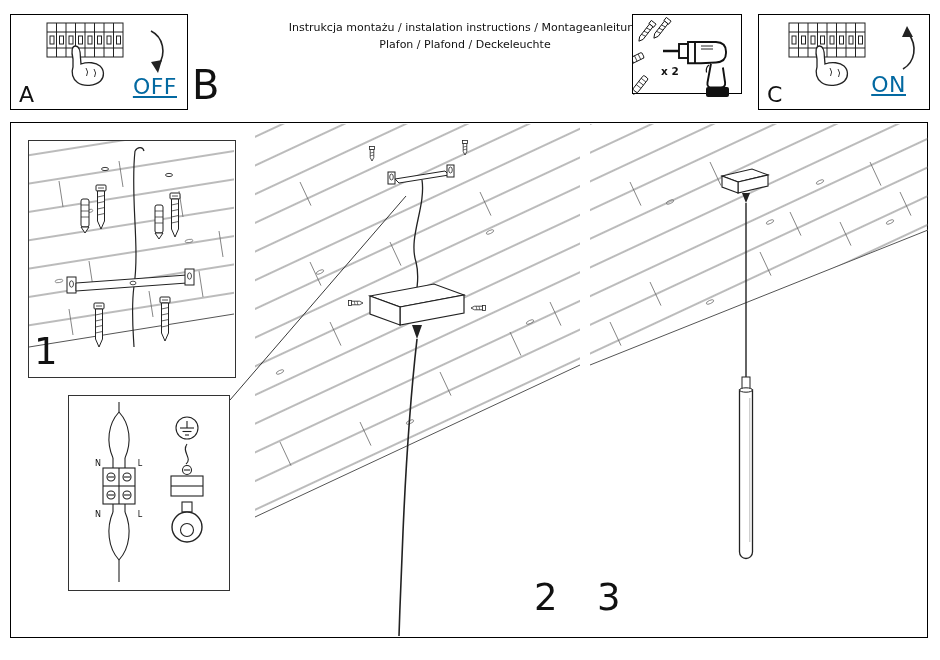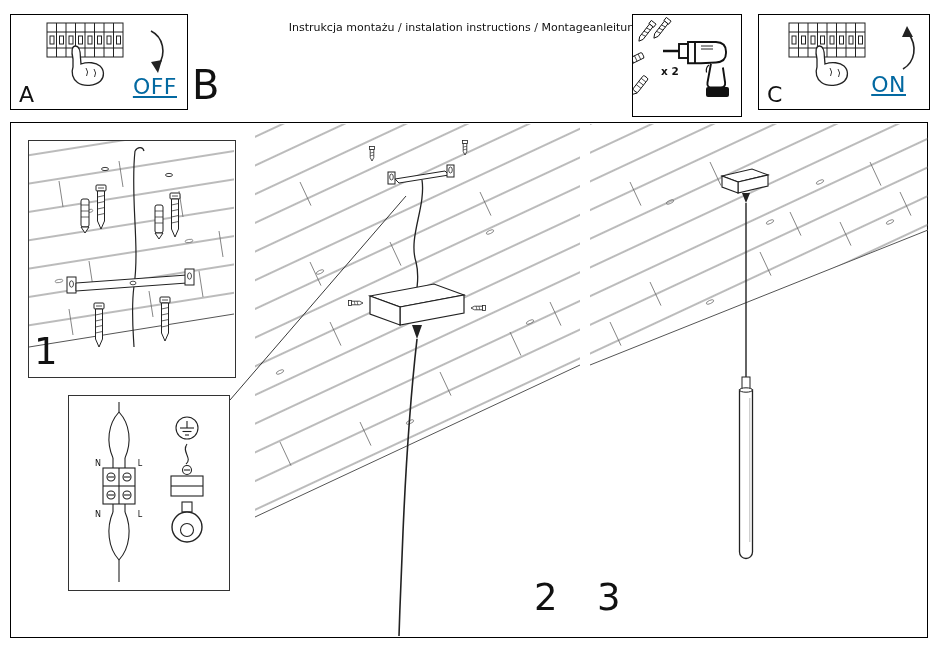--- a/index.html
+++ b/index.html
@@ -61,23 +61,24 @@
       </g>
     </svg>
     <span class="big-label" style="right:10px; bottom:10px;">OFF</span>
     <span class="corner-letter" style="left:8px; bottom:2px;">A</span>
   </div>
 
   <div class="letter-b" style="left:192px; top:62px;">B</div>
 
   <div class="title" style="left:250px; top:20px; width:430px;">
     <div>Instrukcja montażu / instalation instructions / Montageanleitung</div>
-  </div>
-
-  <div class="hbox" style="left:632px; top:14px; width:110px; height:103px;">
+    <div>Plafon / Plafond / Deckeleuchte</div>
+  </div>
+
+  <div class="hbox" style="left:632px; top:14px; width:110px; height:80px;">
     <svg width="107" height="89" viewBox="0 0 107 89">
       <defs>
         <g id="hscr">
           <rect x="-3" y="-6" width="6" height="4" fill="#fff" stroke="#111" stroke-width="0.9"></rect>
           <path d="M-2.2,-2 h4.4 v16 l-2.2,4 l-2.2,-4 z" fill="#fff" stroke="#111" stroke-width="0.9"></path>
           <line x1="-2.2" y1="3" x2="2.2" y2="2" stroke="#111" stroke-width="0.7"></line>
           <line x1="-2.2" y1="7" x2="2.2" y2="6" stroke="#111" stroke-width="0.7"></line>
           <line x1="-2.2" y1="11" x2="2.2" y2="10" stroke="#111" stroke-width="0.7"></line>
         </g>
         <g id="hplug">

